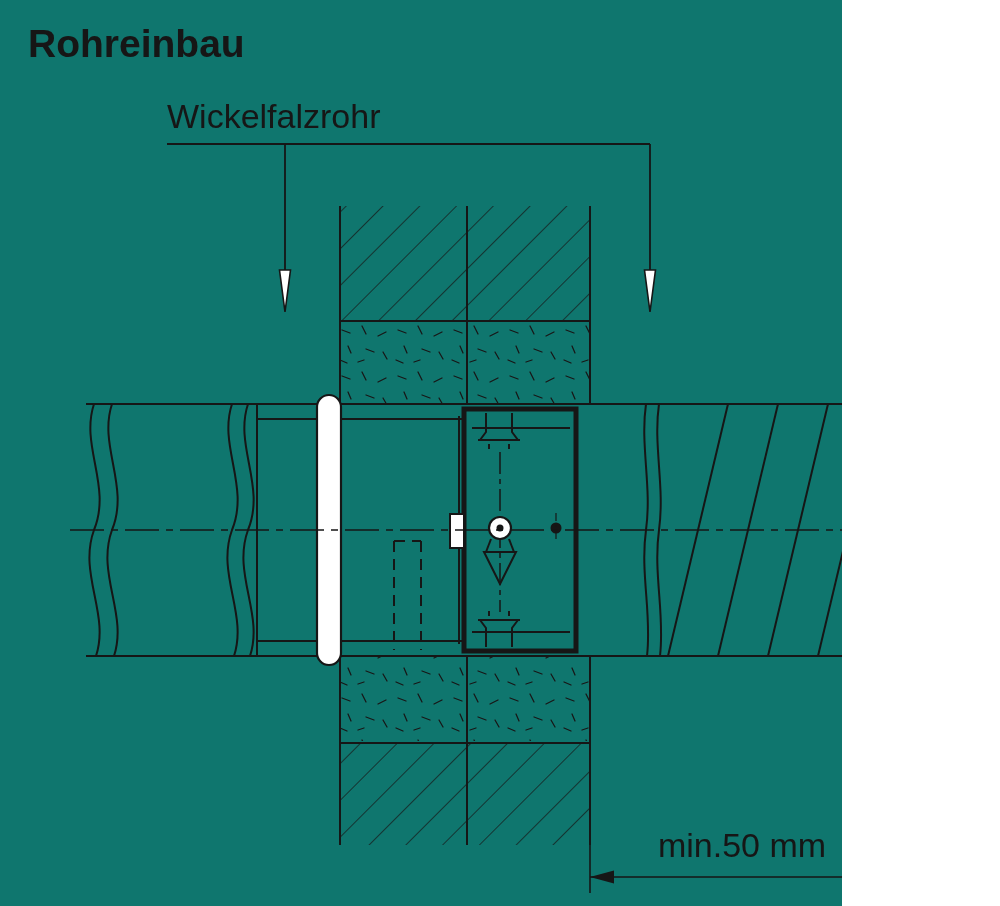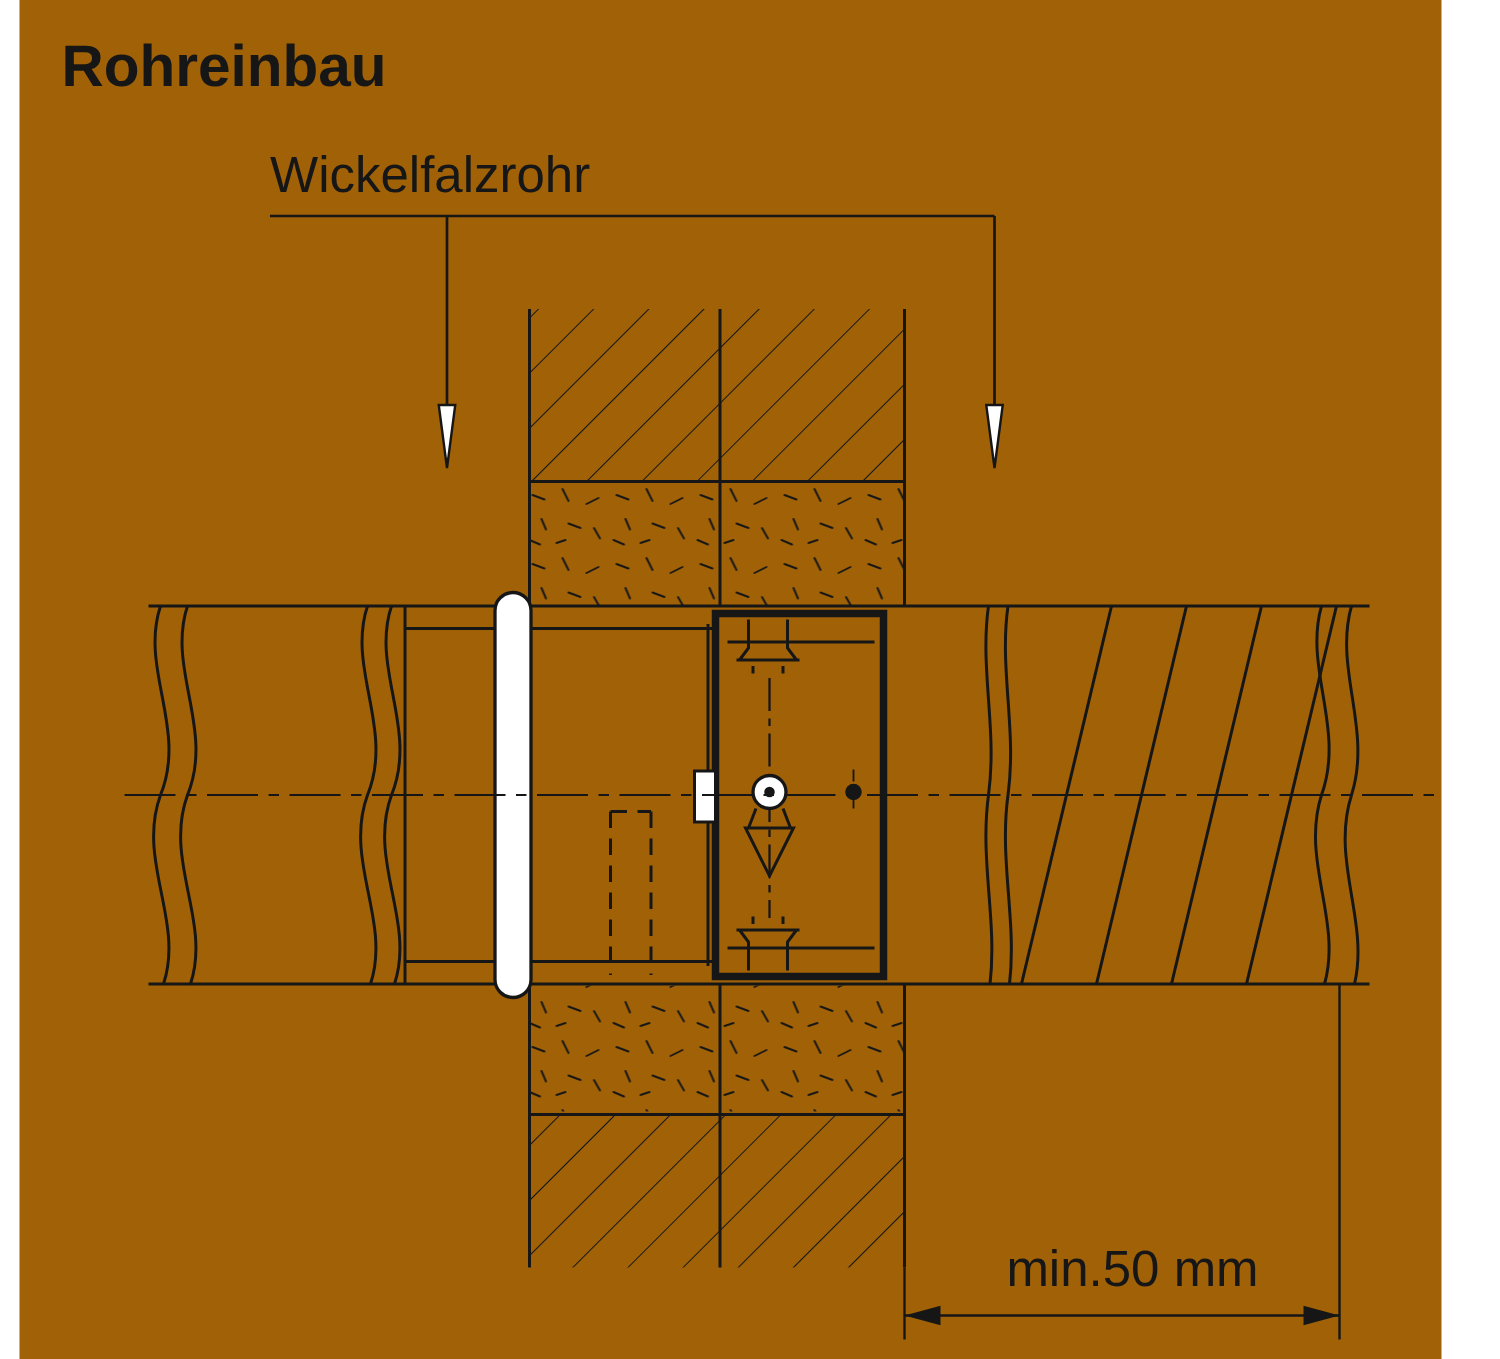--- a/index.html
+++ b/index.html
@@ -1,22 +1,21 @@
 <!DOCTYPE html>
 <html><head>
 <meta charset="utf-8">
 <style>
   html,body{margin:0;padding:0;background:#ffffff;}
   .drawing-wrap{
     position:relative;
-    width:948px;height:906px;
-    background:#a16207;
+    width:842px;height:906px;
+    background:#0f766e;
     overflow:hidden;
     font-family:"Liberation Sans", sans-serif;
-    margin-left:13px;
   }
   svg text{
     font-family:"Liberation Sans", sans-serif;
     fill:#161616;
   }
   .t-title{font-size:39px;font-weight:700;}
   .t-label{font-size:34px;font-weight:400;}
   .t-dim{font-size:34px;font-weight:400;}
   .ln{stroke:#161616;fill:none;}
 </style>

